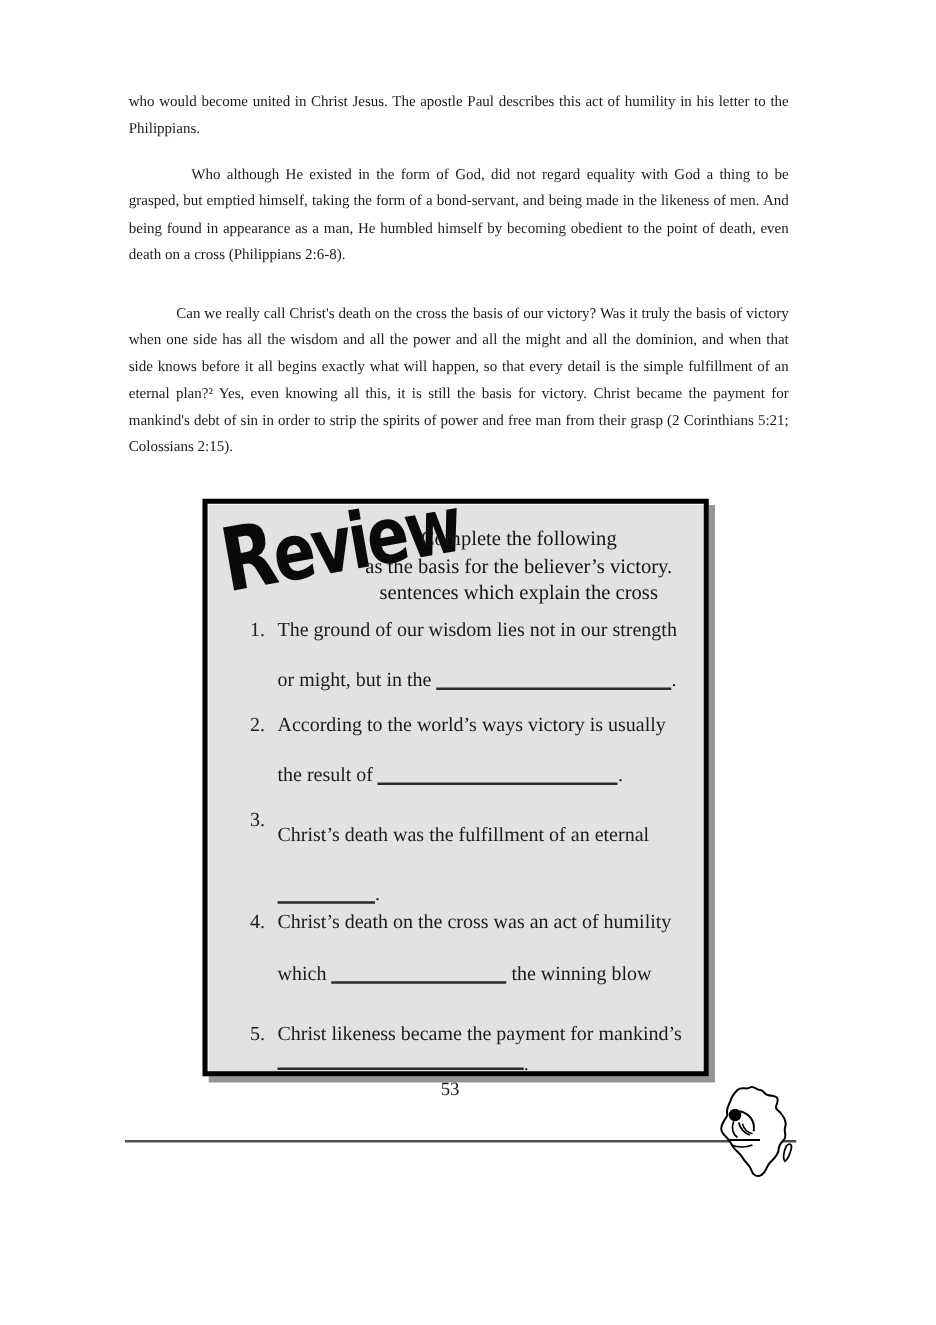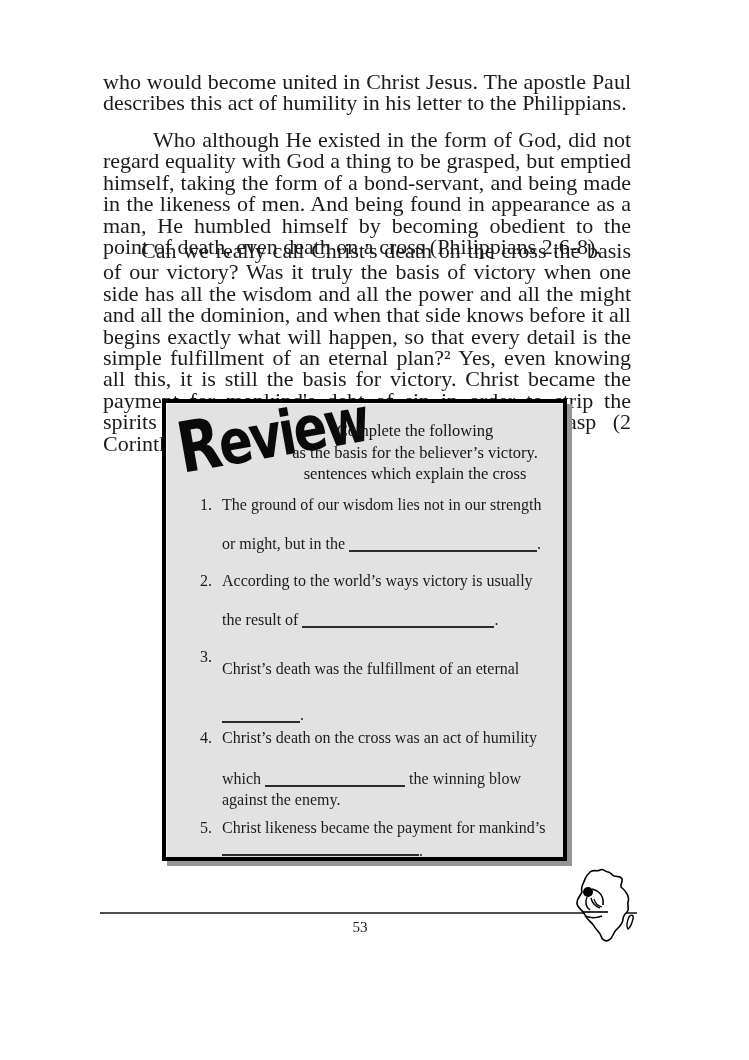--- a/index.html
+++ b/index.html
@@ -2,21 +2,21 @@
 <html><head>
 <meta charset="utf-8">
 <style>
   html,body{margin:0;padding:0;background:#ffffff;}
   .page{
     position:relative;width:749px;height:1060px;background:#ffffff;
     font-family:"Liberation Serif",serif;color:#1b1b1b;overflow:hidden;
   }
   .para{
     position:absolute;left:103px;width:528px;margin:0;
-    font-size:22px;line-height:21.4px;text-align:justify;
+    font-size:12px;line-height:21.4px;text-align:justify;
   }
   .p1{top:71px;}
   .quote{top:129px;text-indent:50px;}
   .p2{top:240px;text-indent:38px;}
 
   
   .review-box{
     position:absolute;left:162px;top:399px;width:397px;height:454px;
     border:4px solid #000;background:#e2e2e2;
     box-shadow:5px 5px 0 #959595, inset 1px 1px 0 #f7f7f7;
@@ -44,21 +44,21 @@
   .q5 .q-line:first-child{margin-bottom:0;}
   .q-line.tight{margin-top:-17px;}
   .blank{
     display:inline-block;height:15px;border-bottom:2px solid #2b2b2b;
     position:relative;top:3px;
   }
   .q5 .q-line:nth-child(2) .blank{top:0;}
 
   
   .footer-rule{position:absolute;left:100px;top:912px;width:537px;height:2px;background:#4d4d4d;}
-  .page-number{position:absolute;left:100px;top:919px;width:520px;text-align:center;font-size:15px;}
+  .page-number{position:absolute;left:100px;top:864px;width:520px;text-align:center;font-size:15px;}
   .africa-logo{position:absolute;left:564px;top:866px;width:76px;height:78px;}
   .africa-logo svg{display:block;width:76px;height:78px;}
 </style>
 </head>
 <body>
 
 <div class="page">
 
   <p class="para p1">who would become united in Christ Jesus. The apostle Paul describes this act of humility in his letter to the Philippians.</p>
 
@@ -93,21 +93,20 @@
           <div class="q-body">
             <div class="q-line"><span>Christ’s death was the fulfillment of an eternal</span></div>
             <div class="q-line"><span class="blank" style="width: 78px;"></span><span>.</span></div>
           </div>
         </div>
         <div class="q q4">
           <div class="q-num">4.</div>
           <div class="q-body">
             <div class="q-line"><span>Christ’s death on the cross was an act of humility</span></div>
             <div class="q-line"><span>which </span><span class="blank" style="width: 140px;"></span><span> the winning blow</span></div>
-            <div class="q-line tight"><span>against the enemy.</span></div>
           </div>
         </div>
         <div class="q q5">
           <div class="q-num">5.</div>
           <div class="q-body">
             <div class="q-line"><span>Christ likeness became the payment for mankind’s</span></div>
             <div class="q-line"><span class="blank" style="width: 197px;"></span><span>.</span></div>
           </div>
         </div>
       </div>

